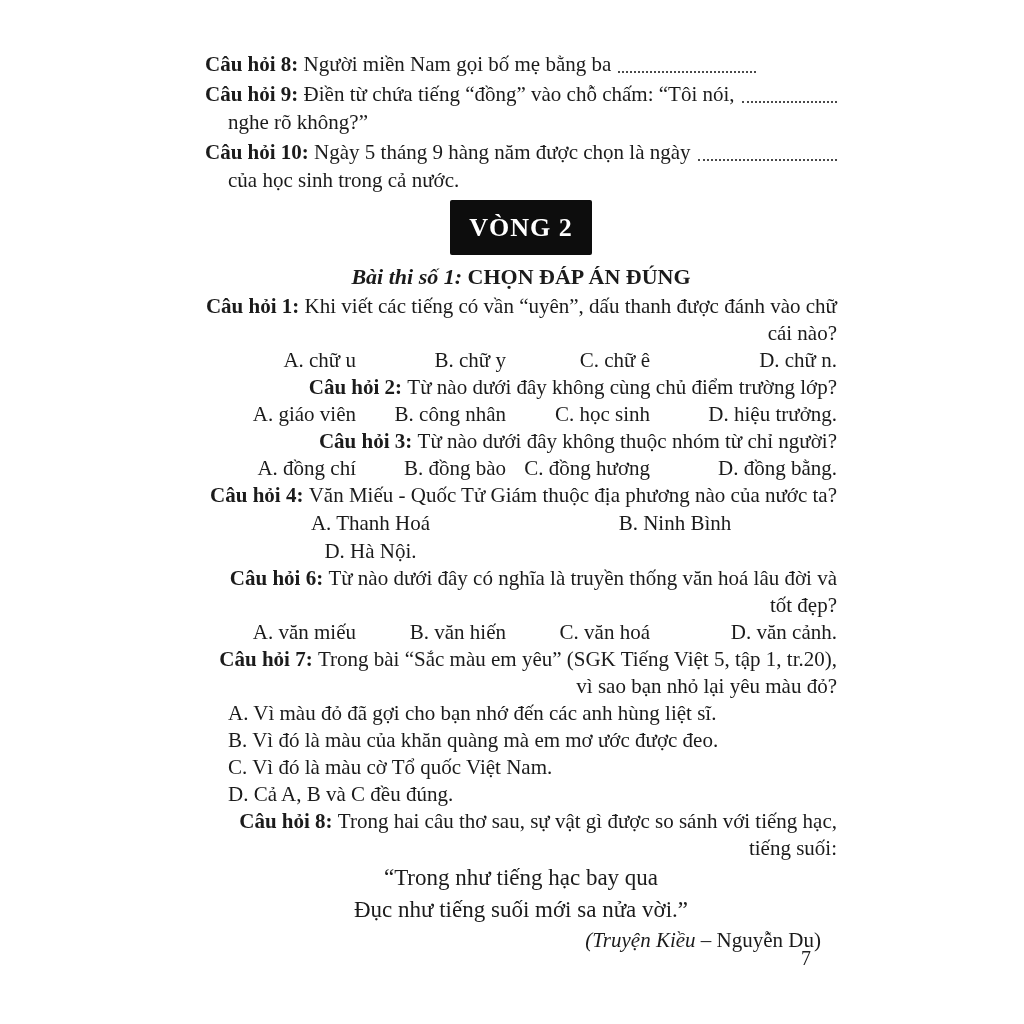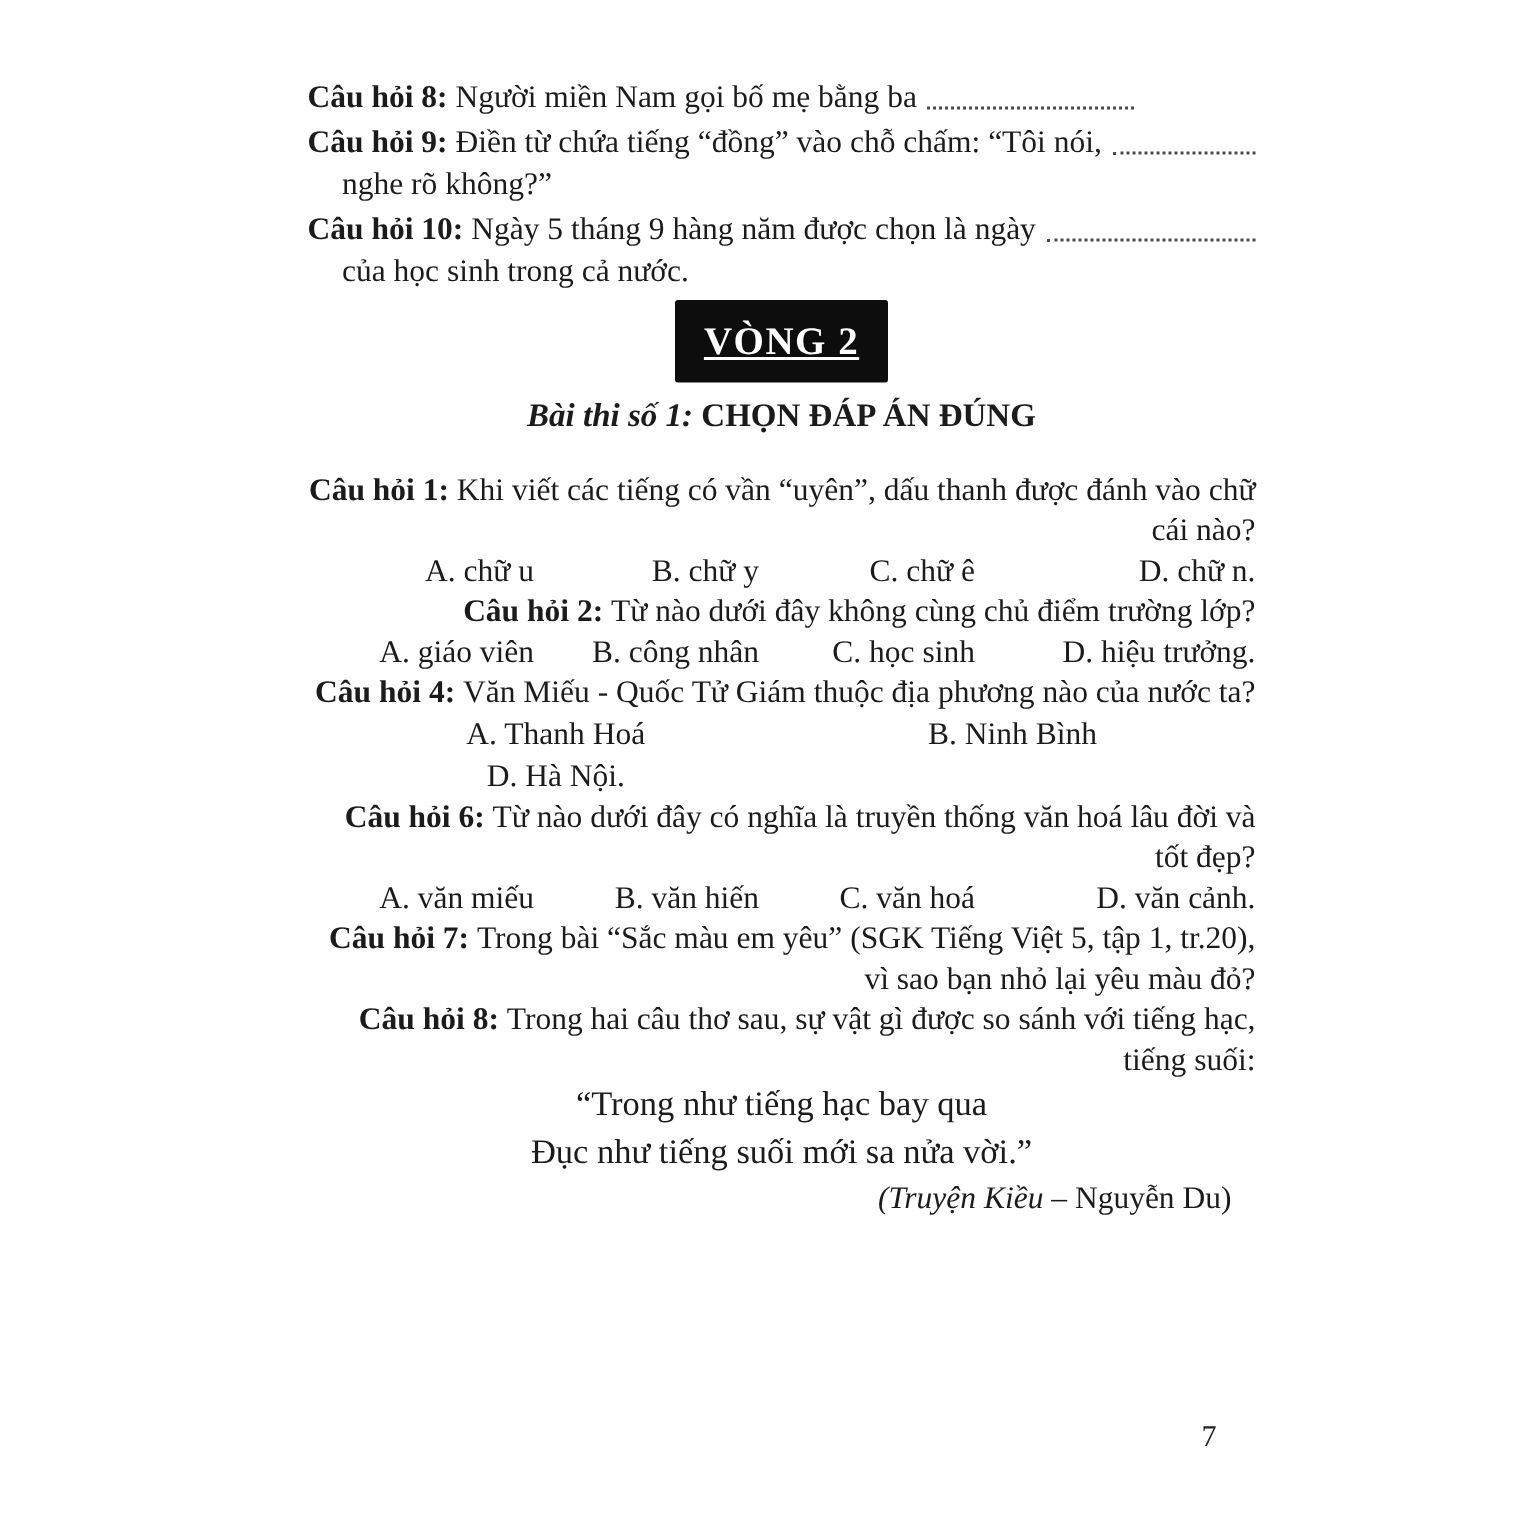--- a/index.html
+++ b/index.html
@@ -46,29 +46,28 @@
   .badge {
     display: inline-block;
     background: #0d0d0d;
     color: #ffffff;
     font-weight: bold;
     font-size: 26px;
     line-height: 31px;
     padding: 12px 19px;
     border-radius: 2px;
     letter-spacing: 1px;
-    text-decoration: underline;
   }
   
   .heading {
     text-align: center;
     font-weight: bold;
     font-size: 22px;
     line-height: 27px;
-    margin-bottom: 23px;
+    margin-bottom: 3px;
   }
   .heading .prefix { font-style: italic; }
   
   .q-text {
     padding-left: 23px;
     text-indent: -23px;
     line-height: 27px;
     font-size: 21px;
     text-align: right;
   }
@@ -157,38 +156,53 @@
         <div class="q">
           <div class="q-text"><span class="q-label">Câu hỏi 2:</span>&nbsp;<span>Từ nào dưới đây không cùng chủ điểm trường lớp?</span></div>
           <div class="opts4">
             <span>A. giáo viên</span>
             <span>B. công nhân</span>
             <span>C. học sinh</span>
             <span>D. hiệu trưởng.</span>
           </div>
         </div>
         <div class="q">
+          <div class="q-text"><span class="q-label">Câu hỏi 3:</span>&nbsp;<span>Từ nào dưới đây không thuộc nhóm từ chỉ người?</span></div>
+          <div class="opts4">
+            <span>A. đồng chí</span>
+            <span>B. đồng bào</span>
+            <span>C. đồng hương</span>
+            <span>D. đồng bằng.</span>
+          </div>
+        </div>
+        <div class="q">
           <div class="q-text"><span class="q-label">Câu hỏi 4:</span>&nbsp;<span>Văn Miếu - Quốc Tử Giám thuộc địa phương nào của nước ta?</span></div>
           <div class="opts2">
             <span>A. Thanh Hoá</span>
             <span>B. Ninh Bình</span>
             <span>D. Hà Nội.</span>
           </div>
         </div>
         <div class="q">
           <div class="q-text"><span class="q-label">Câu hỏi 6:</span>&nbsp;<span>Từ nào dưới đây có nghĩa là truyền thống văn hoá lâu đời và tốt đẹp?</span></div>
           <div class="opts4">
             <span>A. văn miếu</span>
             <span>B. văn hiến</span>
             <span>C. văn hoá</span>
             <span>D. văn cảnh.</span>
           </div>
         </div>
         <div class="q">
           <div class="q-text"><span class="q-label">Câu hỏi 7:</span>&nbsp;<span>Trong bài “Sắc màu em yêu” (SGK Tiếng Việt 5, tập 1, tr.20), vì sao bạn nhỏ lại yêu màu đỏ?</span></div>
+          <div class="optlist">
+            <div class="opt-line">A. Vì màu đỏ đã gợi cho bạn nhớ đến các anh hùng liệt sĩ.</div>
+            <div class="opt-line">B. Vì đó là màu của khăn quàng mà em mơ ước được đeo.</div>
+            <div class="opt-line">C. Vì đó là màu cờ Tổ quốc Việt Nam.</div>
+            <div class="opt-line">D. Cả A, B và C đều đúng.</div>
+          </div>
         </div>
         <div class="q">
           <div class="q-text"><span class="q-label">Câu hỏi 8:</span>&nbsp;<span>Trong hai câu thơ sau, sự vật gì được so sánh với tiếng hạc, tiếng suối:</span></div>
           <div class="poem">
             <div class="poem-line">“Trong như tiếng hạc bay qua</div>
             <div class="poem-line">Đục như tiếng suối mới sa nửa vời.”</div>
             <div class="attrib"><span class="it">(Truyện Kiều</span><span> – Nguyễn Du)</span></div>
           </div>
         </div>
       </div>

